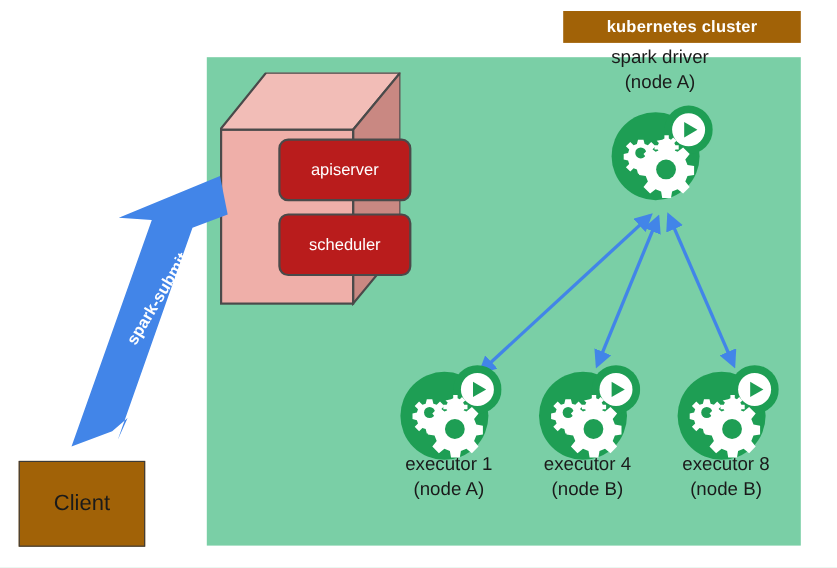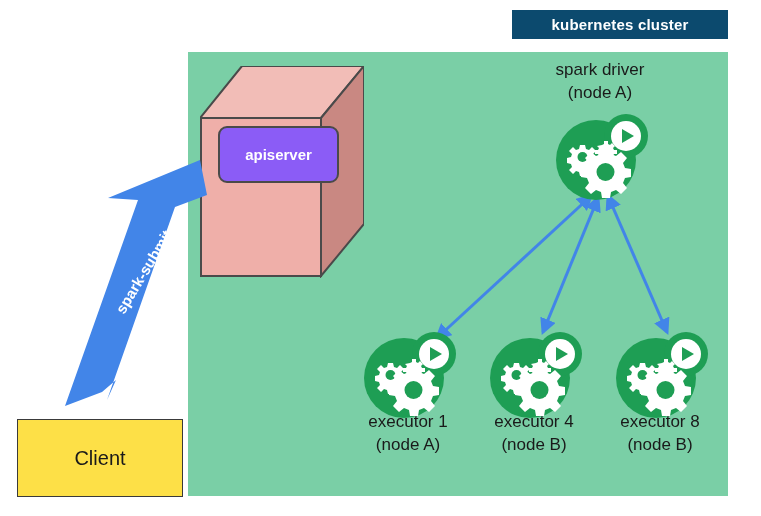--- a/index.html
+++ b/index.html
@@ -24,40 +24,40 @@
     height: 444px;
     background: #7ACFA6;
   }
 
   #cluster-banner {
     position: absolute;
     left: 512px;
     top: 10px;
     width: 216px;
     height: 29px;
-    background: #0c4a6e;
+    background: #a16207;
     display: flex;
     align-items: center;
     justify-content: center;
   }
   #cluster-banner .banner-text {
     color: #ffffff;
     font-size: 15px;
     font-weight: bold;
     letter-spacing: 0.2px;
   }
 
   
   #client-box {
     position: absolute;
     left: 17px;
     top: 419px;
-    width: 166px;
+    width: 115px;
     height: 78px;
-    background: #fde047;
+    background: #a16207;
     border: 1px solid #3a3a3a;
     display: flex;
     align-items: center;
     justify-content: center;
     box-sizing: border-box;
   }
   #client-box .client-text {
     font-size: 20px;
     color: #1a1a1a;
   }
@@ -92,51 +92,52 @@
     position: absolute;
     left: 200px;
     top: 66px;
     width: 164px;
     height: 212px;
   }
   .cube-svg { position: absolute; left: 0; top: 0; }
 
   .cube-component {
     position: absolute;
-    background: #8b5cf6;
+    background: #b91c1c;
     border: 2px solid #4a4a4a;
     border-radius: 9px;
     box-sizing: border-box;
     display: flex;
     align-items: center;
     justify-content: center;
     color: #ffffff;
     font-size: 15px;
-    font-weight: bold;
+    font-weight: normal;
+    margin-left: 35px;
   }
   #component-apiserver { left: 18px; top: 60px;  width: 121px; height: 57px; }
   #component-scheduler { left: 18px; top: 128px; width: 121px; height: 57px; }
 
   
   .node { position: absolute; }
   .node-icon { position: absolute; left: 0; top: 0; }
   .node-label {
     position: absolute;
     top: 80px;
     left: 50%;
     transform: translateX(-50%);
     text-align: center;
     white-space: nowrap;
     font-size: 17px;
     color: #1a1a1a;
     line-height: 23px;
   }
   .node-label .l2 { display: block; }
 
-  #node-driver    { left: 552px; top: 112px; width: 96px; height: 92px; }
+  #node-driver    { left: 552px; top: 94px; width: 96px; height: 92px; }
   #node-executor1 { left: 360px; top: 330px; width: 96px; height: 92px; }
   #node-executor2 { left: 486px; top: 330px; width: 96px; height: 92px; }
   #node-executor3 { left: 612px; top: 330px; width: 96px; height: 92px; }
 
   #node-driver .node-label { top: -54px; }
 
   
   #connectors {
     position: absolute;
     left: 0; top: 0;
@@ -157,20 +158,23 @@
   <svg class="cube-svg" width="164" height="212" viewBox="0 0 164 212">
 
     <polygon points="0,52 42,0 164,0 121,52" fill="#F2BDB7" stroke="#4a4a4a" stroke-width="2"></polygon>
 
     <polygon points="121,52 164,0 164,158 121,210" fill="#C98882" stroke="#4a4a4a" stroke-width="2"></polygon>
 
     <rect x="1" y="52" width="120" height="158" fill="#EFAFA9" stroke="#4a4a4a" stroke-width="2"></rect>
   </svg>
   <div class="cube-component" id="component-apiserver">
     <span>apiserver</span>
+  </div>
+  <div class="cube-component" id="component-scheduler">
+    <span>scheduler</span>
   </div>
 </div>
 
 <svg id="spark-submit-arrow" width="160" height="255" viewBox="0 0 160 255">
 
   <polygon points="145,0 152,35 120,47 52,240 61,220 47,232 10,246 83,40 53,38" fill="#4285E8"></polygon>
 </svg>
 <div id="spark-submit-label">spark-submit</div>
 
 <div id="client-box">

